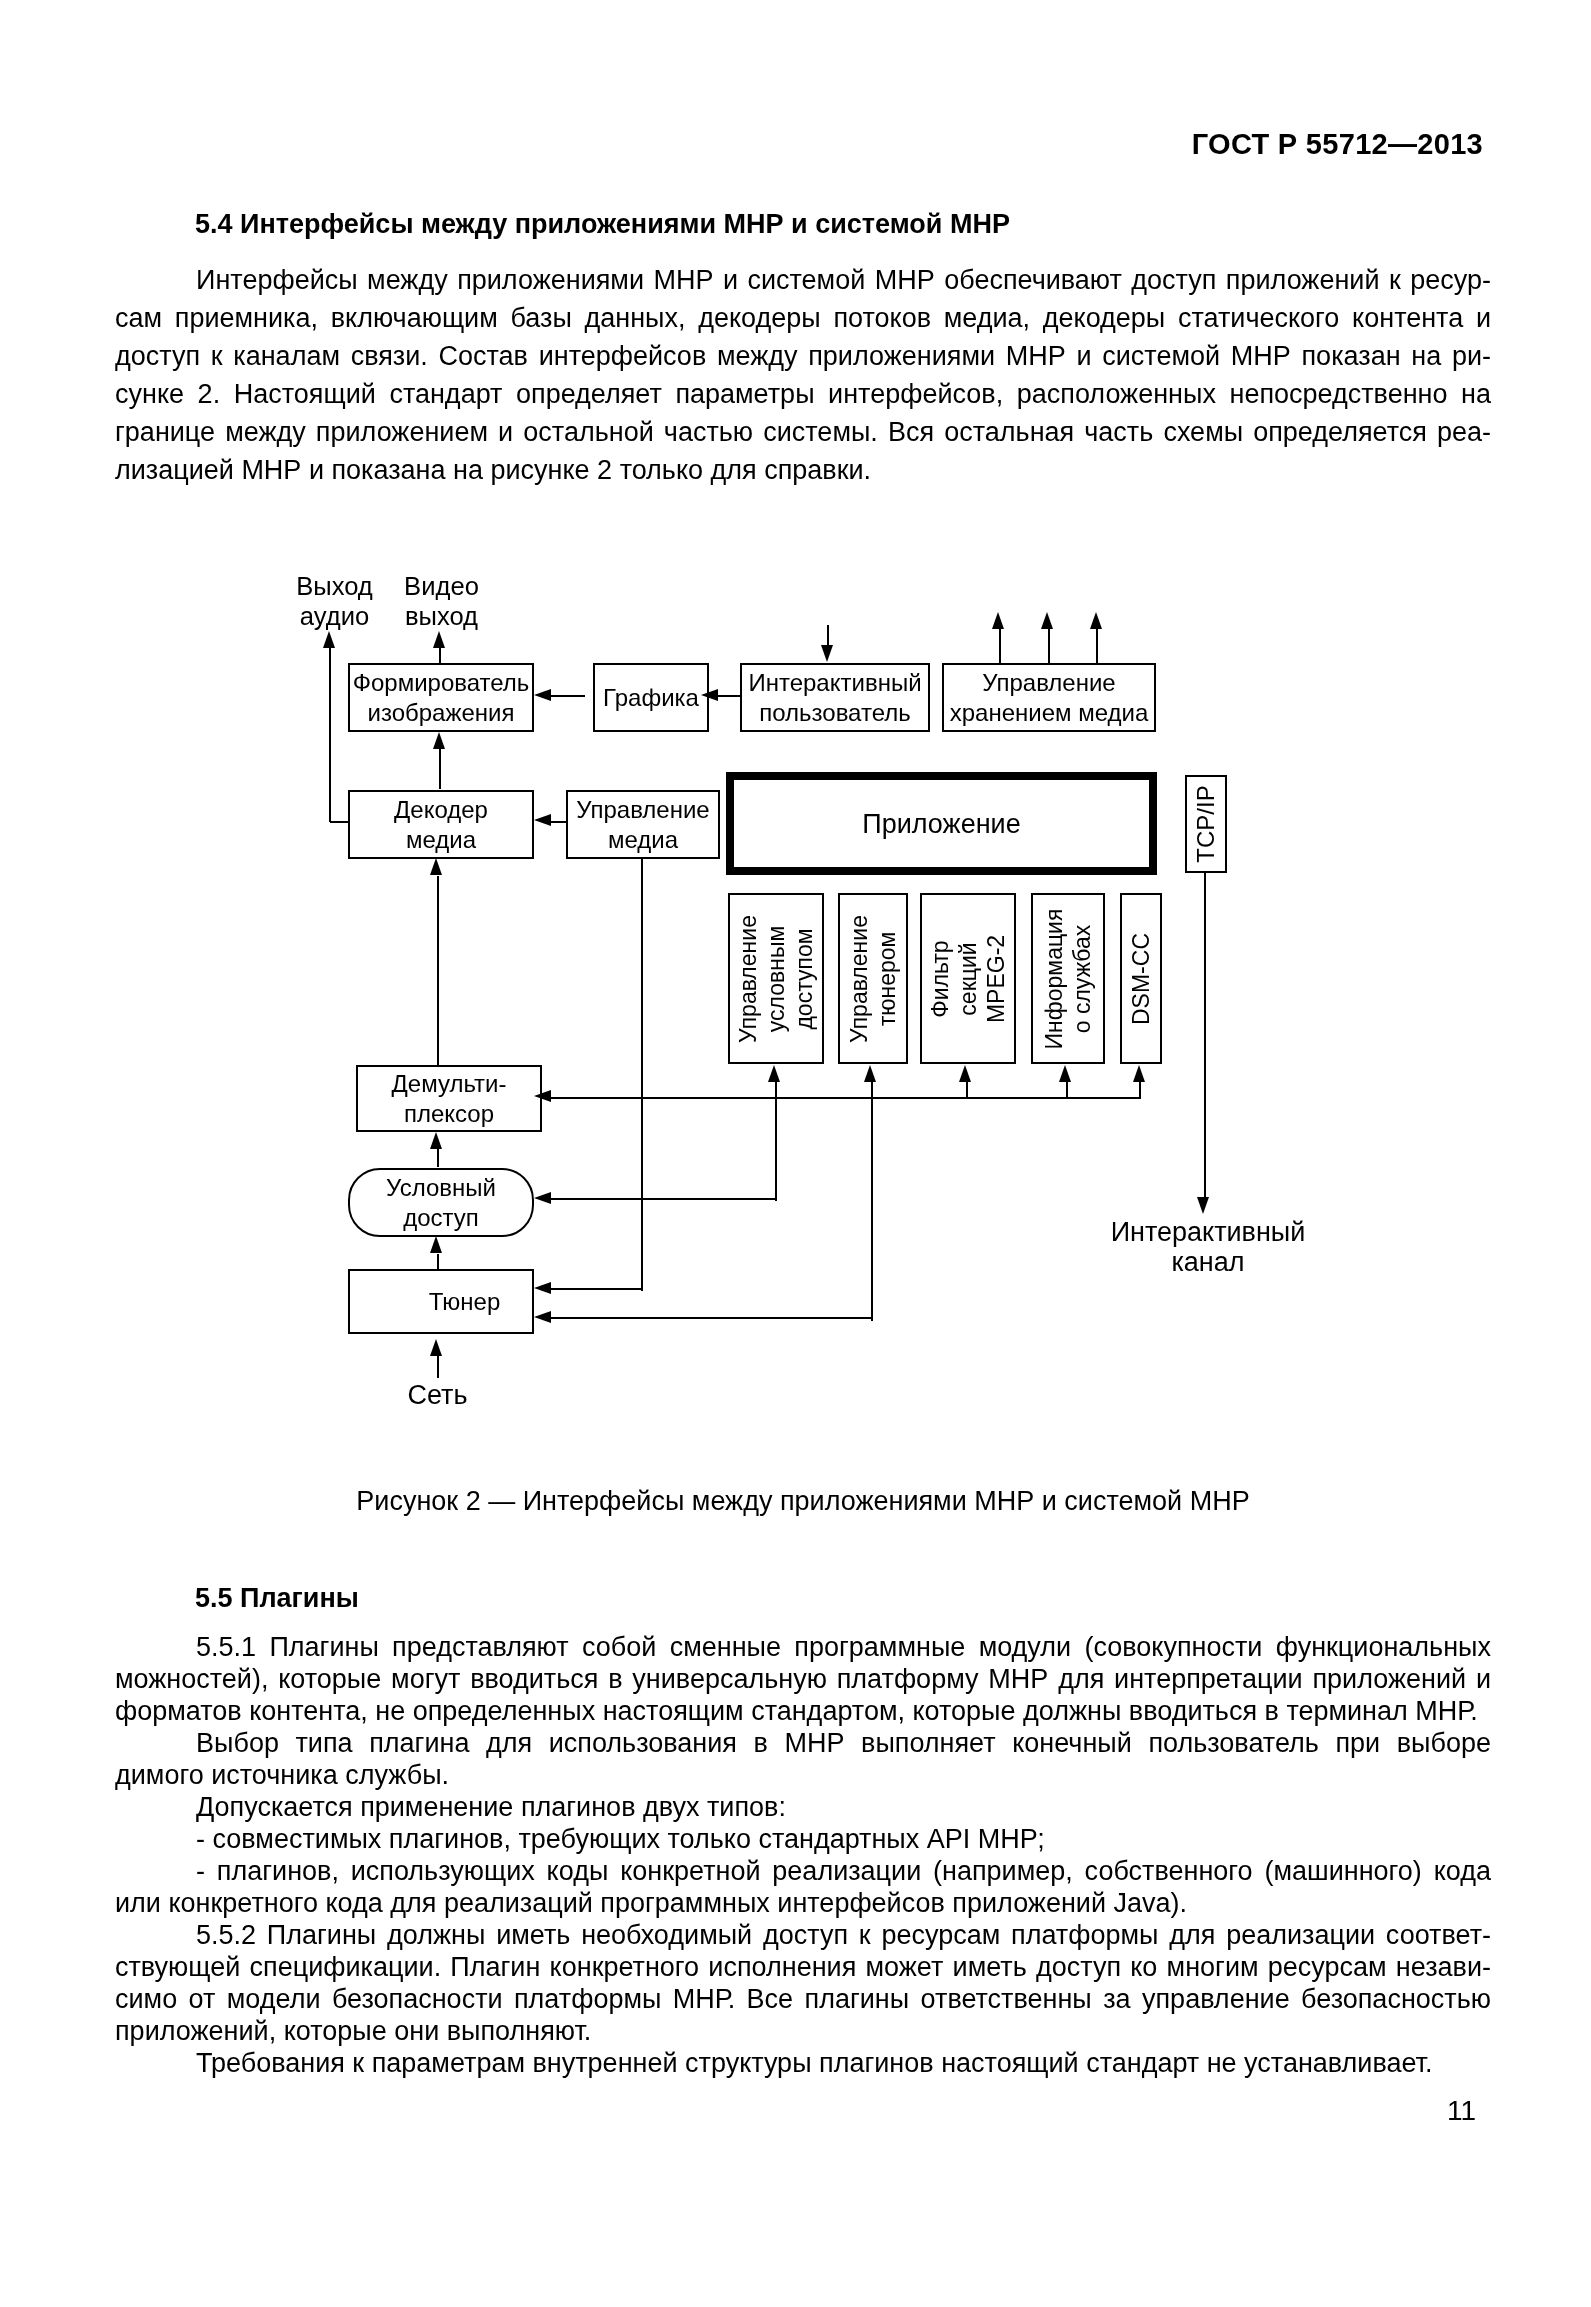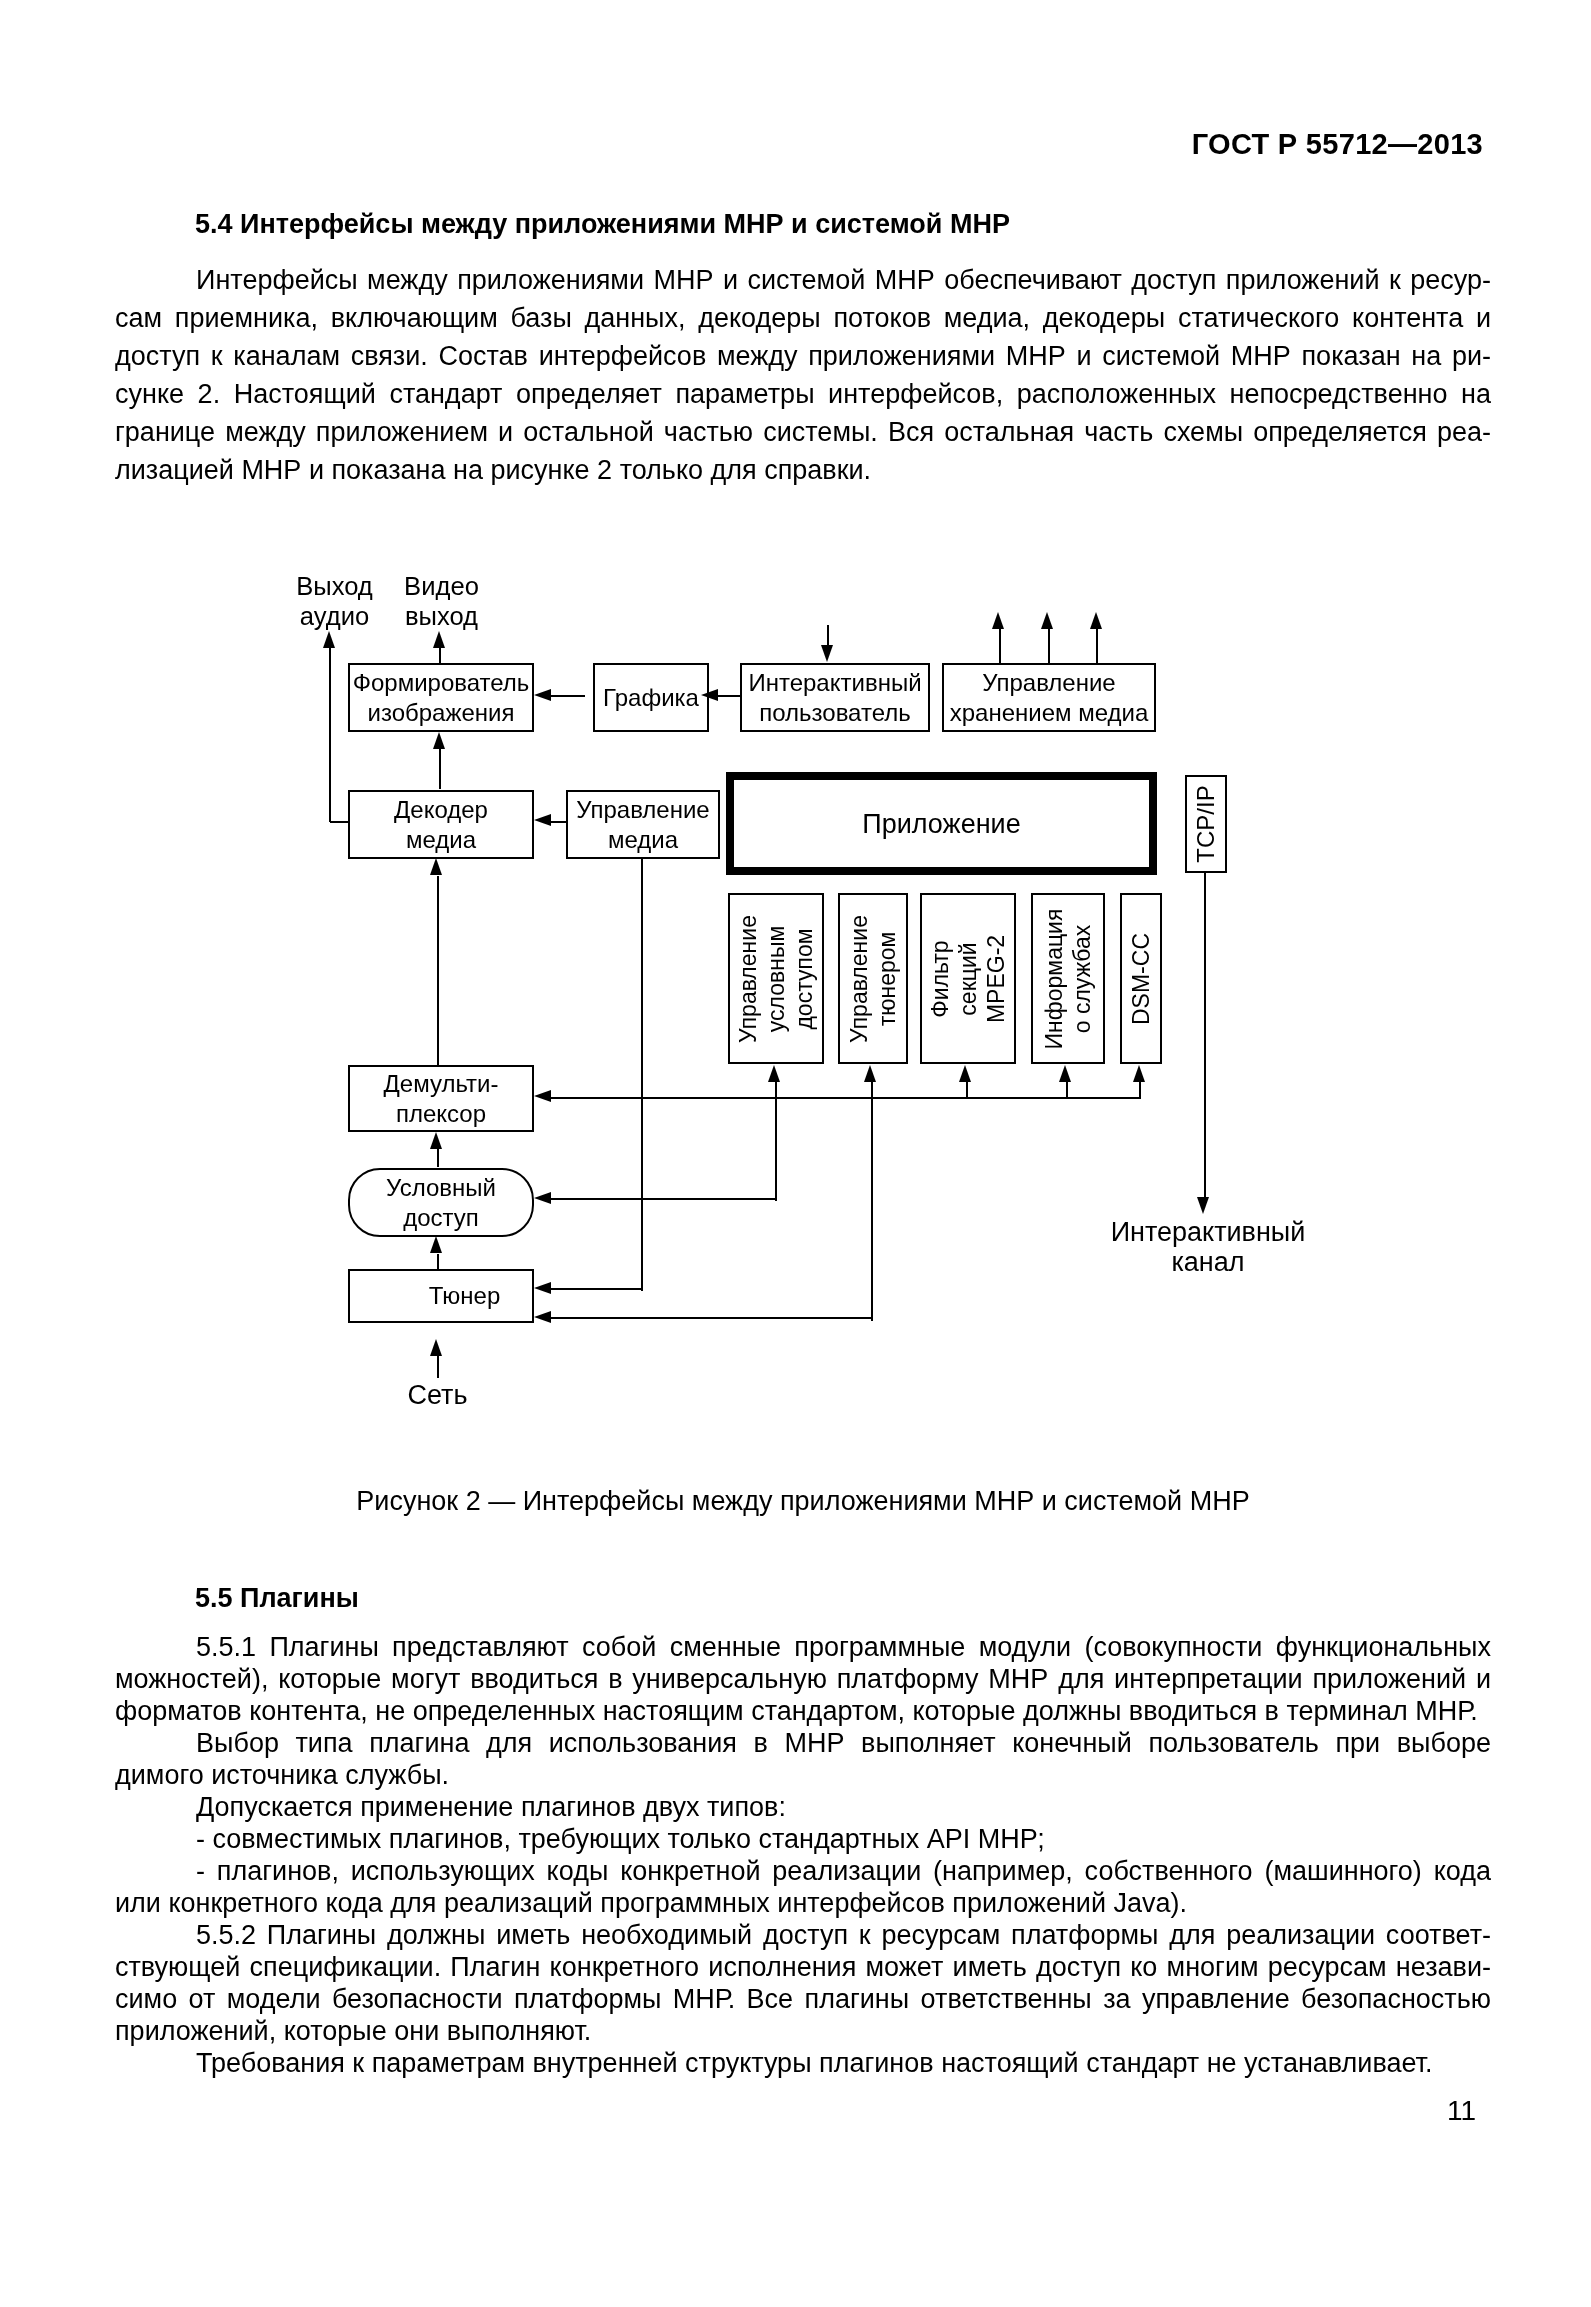--- a/index.html
+++ b/index.html
@@ -77,25 +77,25 @@
 доступом</span></div>
     <div class="dbox vbox" style="left:838px;top:893px;width:70px;height:171px;"><span class="vtext" style="width:164px;">Управление
 тюнером</span></div>
     <div class="dbox vbox" style="left:920px;top:893px;width:96px;height:171px;"><span class="vtext" style="width:164px;">Фильтр
 секций
 MPEG-2</span></div>
     <div class="dbox vbox" style="left:1031px;top:893px;width:74px;height:171px;"><span class="vtext" style="width:164px;">Информация
 о службах</span></div>
     <div class="dbox vbox" style="left:1120px;top:893px;width:42px;height:171px;"><span class="vtext" style="width:164px;">DSM-CC</span></div>
 
-    <div class="dbox" style="left:348px;top:1065px;width:186px;height:67px;"><span>Демульти-
+    <div class="dbox" style="left:356px;top:1065px;width:186px;height:67px;"><span>Демульти-
 плексор</span></div>
     <div class="dbox" style="left:348px;top:1168px;width:186px;height:69px;border-radius:32px;"><span>Условный
 доступ</span></div>
-    <div class="dbox" style="left:348px;top:1269px;width:186px;height:54px;padding-left:47px;"><span>Тюнер</span></div>
+    <div class="dbox" style="left:348px;top:1269px;width:186px;height:65px;padding-left:47px;"><span>Тюнер</span></div>
 
     <div class="dlabel" style="left:370px;top:1380px;width:135px;font-size:27px;">Сеть</div>
     <div class="dlabel" style="left:1073px;top:1217px;width:270px;font-size:27px;line-height:30px;">Интерактивный
 канал</div>
 
     <div class="ln" style="left:329px;top:648px;width:2px;height:174px;"></div>
     <div class="ln" style="left:330px;top:821px;width:19px;height:2px;"></div>
     <div class="ln" style="left:439px;top:648px;width:2px;height:15px;"></div>
     <div class="ln" style="left:439px;top:749px;width:2px;height:40px;"></div>
     <div class="ln" style="left:551px;top:695px;width:34px;height:2px;"></div>

